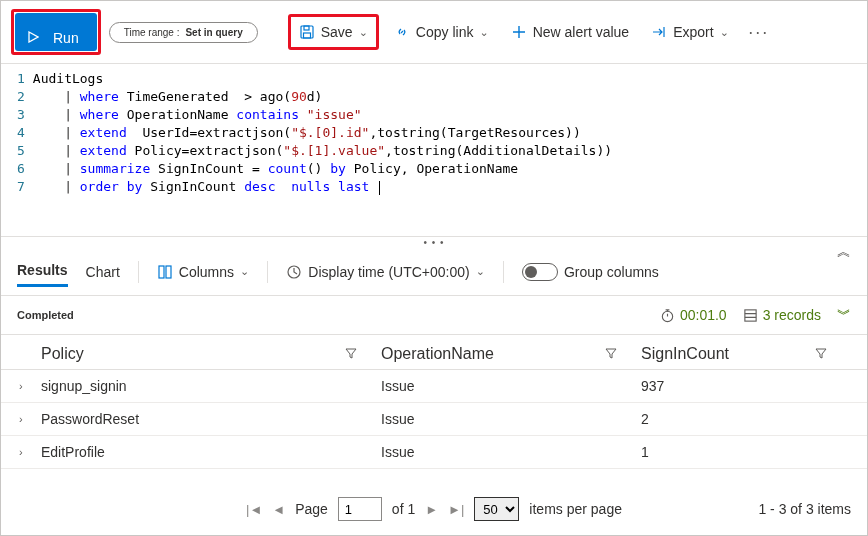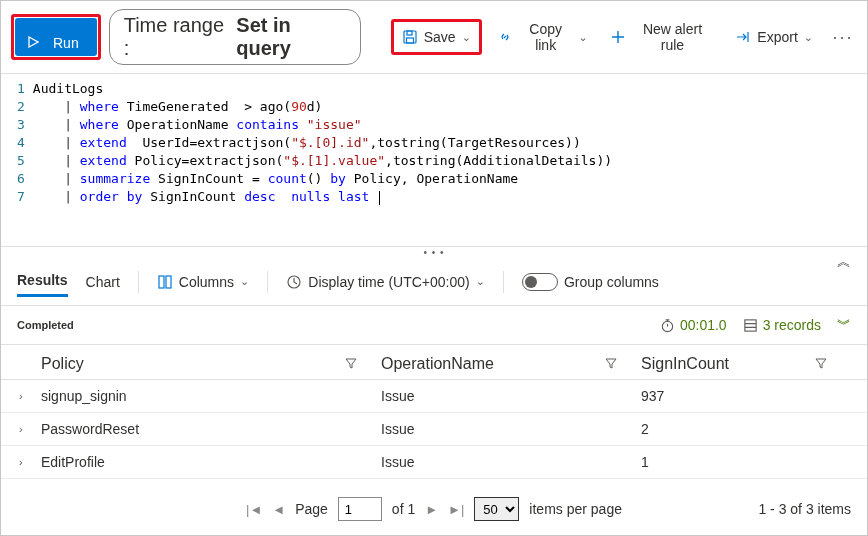--- a/index.html
+++ b/index.html
@@ -1,21 +1,21 @@
 <!DOCTYPE html>
 <html><head>
 <meta charset="utf-8">
 <style>
   * { box-sizing: border-box; margin: 0; padding: 0; }
   body { font-family: "Segoe UI", Arial, sans-serif; font-size: 13px; background: #fff; color: #323130; }
   .frame { width: 868px; height: 536px; border: 1px solid #c8c6c4; position: relative; display: flex; flex-direction: column; }
   .toolbar { display: flex; align-items: center; gap: 8px; padding: 8px 10px; border-bottom: 1px solid #e1dfdd; }
   .hl { border: 3px solid #e81123; border-radius: 3px; display: inline-flex; padding: 1px; }
   .run-btn { background: #0078d4; color: #fff; border: none; border-radius: 3px; padding: 17px 18px 5px 12px; display: inline-flex; align-items: center; gap: 14px; font-size: 14px; cursor: pointer; }
-  .timerange { border: 1px solid #8a8886; border-radius: 14px; padding: 4px 14px; font-size: 20px; display: inline-flex; gap: 6px; cursor: pointer; }
+  .timerange { border: 1px solid #8a8886; border-radius: 14px; padding: 4px 14px; font-size: 10px; display: inline-flex; gap: 6px; cursor: pointer; }
   .tool { display: inline-flex; align-items: center; gap: 6px; color: #323130; background: #fff; padding: 5px 6px; border: 1px solid transparent; cursor: pointer; font-size: 14px; }
   .tool .ico { width: 16px; height: 16px; display: inline-flex; align-items: center; justify-content: center; }
   .tool .ico svg { stroke: #0078d4; }
   .chev { font-size: 11px; color: #605e5c; }
   .more { font-size: 18px; color: #605e5c; cursor: pointer; padding: 0 4px; letter-spacing: 1px; }
 
   .editor { display: flex; font-family: Consolas, monospace; font-size: 13px; line-height: 18px; padding: 6px 0 40px 0; }
   .gutter { text-align: right; color: #237893; padding: 0 8px 0 16px; user-select: none; }
   .gutter div { height: 18px; }
   .code { flex: 1; padding-right: 12px; }
@@ -112,21 +112,21 @@
       <span>Copy link</span>
       <span class="chev">⌄</span>
     </button>
 
     <button class="tool">
       <span class="ico">
         <svg width="16" height="16" viewBox="0 0 16 16">
             <path d="M8 2v12M2 8h12" stroke="#0078d4" stroke-width="1.4"></path>
           </svg>
       </span>
-      <span>New alert rule</span>
+      <span>New alert value</span>
     </button>
 
     <button class="tool">
       <span class="ico">
         <svg width="16" height="16" viewBox="0 0 16 16">
             <path d="M2 8h9M8 5l3 3-3 3M13 3v10" stroke="#0078d4" stroke-width="1.2" fill="none"></path>
           </svg>
       </span>
       <span>Export</span>
       <span class="chev">⌄</span>

